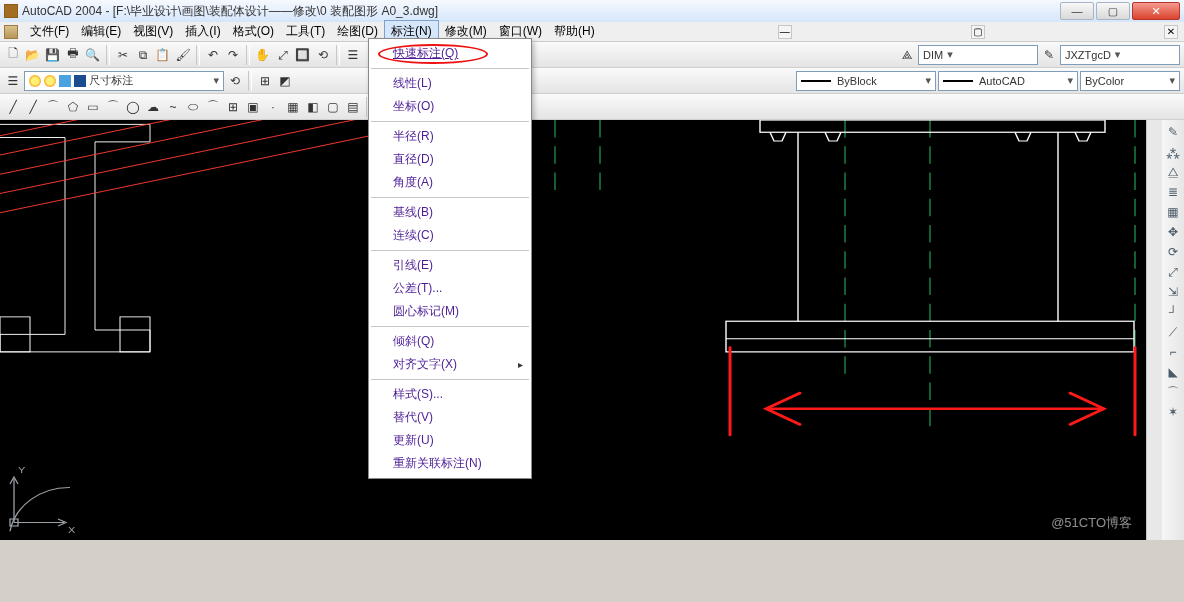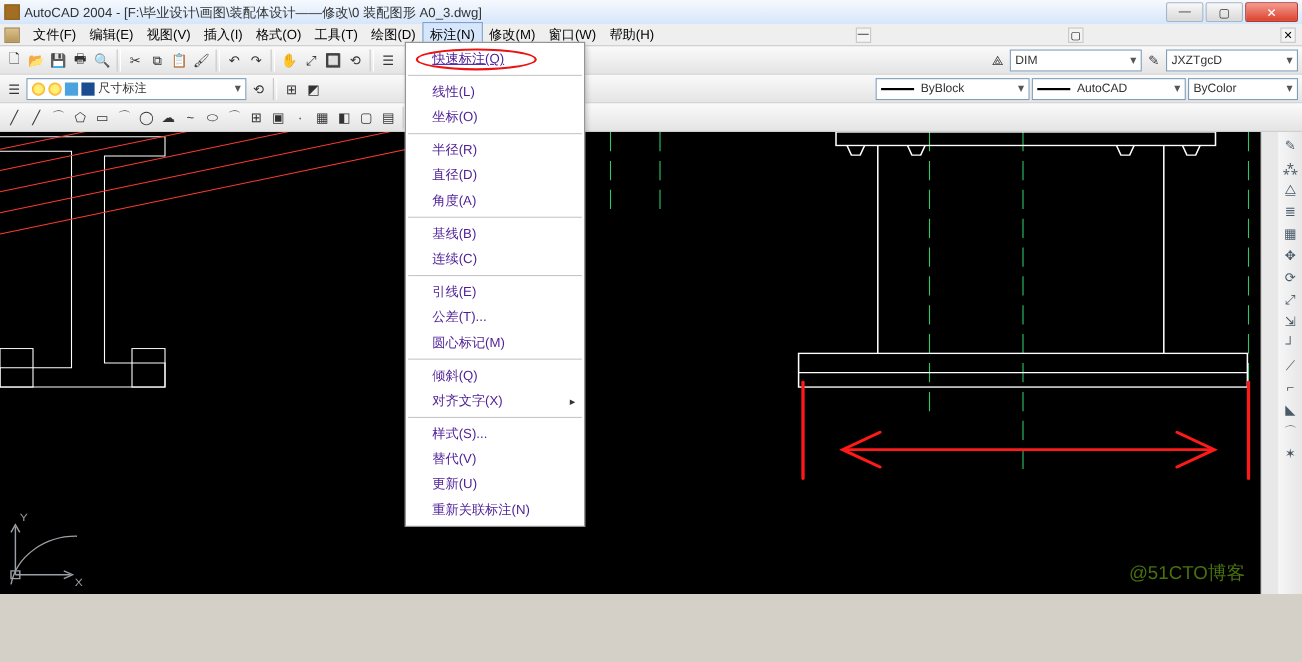--- a/index.html
+++ b/index.html
@@ -13,39 +13,39 @@
   .menubar{height:20px;background:#efefef;display:flex;align-items:center;padding:0 4px;border-bottom:1px solid #ccc;position:relative;}
   .mico{width:14px;height:14px;background:linear-gradient(to bottom,#d9c28a,#b8965a);margin-right:6px;border:1px solid #9a7c44;}
   .menuitem{padding:2px 6px;cursor:default;color:#000;}
   .menuitem.open{background:#d6e6fb;border:1px solid #7da2ce;}
   .menubar .tail-btn{margin-left:auto;width:14px;height:14px;display:flex;align-items:center;justify-content:center;border:1px solid #c6c6c6;font-size:10px;margin-right:2px;background:#f4f4f4;}
   .toolrow{height:26px;background:linear-gradient(to bottom,#fafafa,#e4e4e4);display:flex;align-items:center;padding:0 4px;border-bottom:1px solid #cfcfcf;gap:2px;}
   .tb{width:18px;height:18px;border:1px solid rgba(0,0,0,0);display:flex;align-items:center;justify-content:center;font-size:12px;color:#333;}
   .sep{width:4px;height:20px;border-left:1px solid #c7c7c7;border-right:1px solid #fff;margin:0 2px;}
   .combo{height:20px;border:1px solid #7f9db9;background:#fff;display:flex;align-items:center;padding:0 4px;font-size:11px;color:#333;}
   .combo .drop{margin-left:4px;color:#555;}
-  .combo.wide{width:120px;justify-content:space-between;}
+  .combo.wide{width:120px;}
   .combo.med{width:140px;}
   .workspace{flex:1;display:flex;position:relative;min-height:0;}
   .canvas{flex:1;background:#000;position:relative;overflow:hidden;}
   .vscroll{width:16px;background:#e8e8e8;border-left:1px solid #c6c6c6;}
   .righticons{width:22px;background:linear-gradient(to right,#f6f6f6,#e6e6e6);display:flex;flex-direction:column;align-items:center;padding:4px 0;gap:4px;}
   .righticons .ri{width:16px;height:16px;display:flex;align-items:center;justify-content:center;font-size:12px;color:#4a5a68;}
   
   .dropdown{position:absolute;top:38px;left:368px;width:164px;background:#fff;border:1px solid #8a8a8a;box-shadow:2px 3px 5px rgba(0,0,0,0.25);padding:3px 0;z-index:50;}
   .dd{padding:3px 24px 3px 24px;font-size:12px;color:#4c1d95;cursor:default;display:flex;align-items:center;position:relative;}
   .dd.caret::after{content:"▸";position:absolute;right:8px;color:#333;font-size:10px;}
   .ddsep{height:1px;margin:3px 2px;background:#c6c6c6;}
   .red-oval{position:absolute;top:44px;left:378px;width:110px;height:20px;border:2px solid #e11;border-radius:50%;z-index:60;pointer-events:none;}
   .layer-sw{width:12px;height:12px;display:inline-block;}
   .sw-sun{background:radial-gradient(circle,#fff176 40%,#f9a825 70%);border-radius:50%;}
   .sw-blue{background:#4aa3df;}
   .sw-navy{background:#1a4d8f;}
   .underline{text-decoration:underline;}
-  .watermark{position:absolute;right:14px;bottom:8px;color:#84cc16;font-size:17px;opacity:0.55;text-align:right;}
+  .watermark{position:absolute;right:14px;bottom:8px;color:#ffffff;font-size:13px;opacity:0.55;text-align:right;}
 </style>
 </head>
 <body>
 <div class="window">
 
 <div class="titlebar">
   <div class="icon-small"></div>
   <span>AutoCAD 2004 - [F:\毕业设计\画图\装配体设计——修改\0 装配图形 A0_3.dwg]</span>
   <div class="title-spacer"></div>
   <div class="winbtn">—</div>

